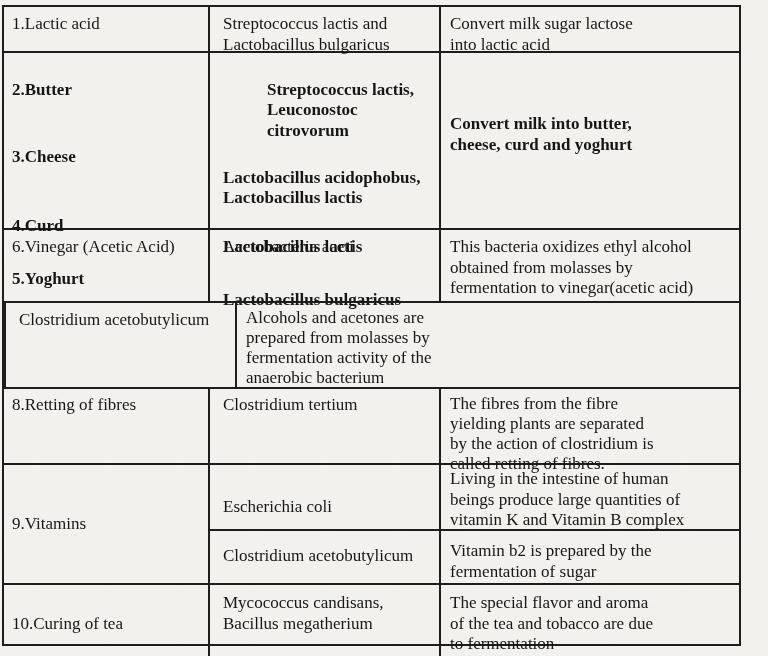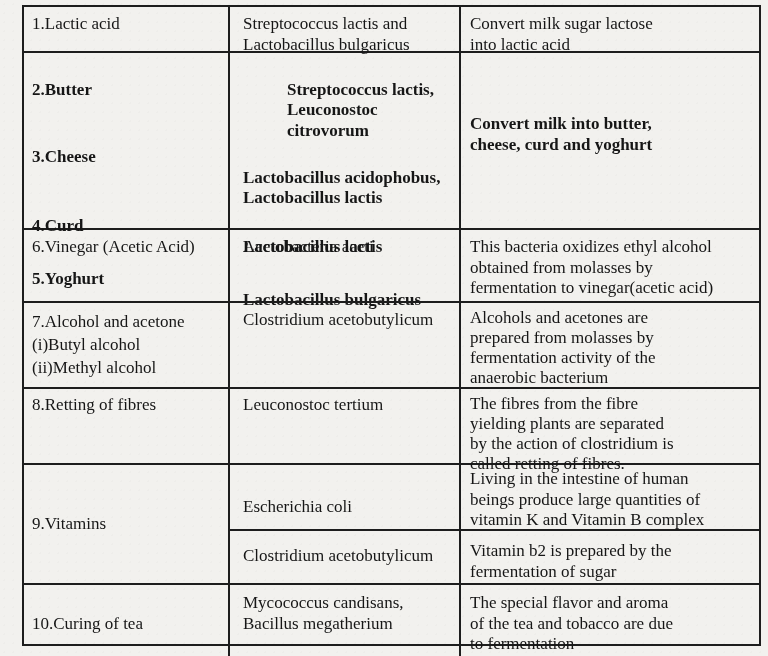--- a/index.html
+++ b/index.html
@@ -15,21 +15,21 @@
     overflow:hidden;
   }
   .page{
     position:absolute; inset:0;
     background:
       radial-gradient(rgba(0,0,0,0.015) 1px, transparent 1px),
       var(--paper);
     background-size:9px 9px;
   }
   .scan-table{
-    position:absolute; left:22px; top:5px;
+    position:absolute; left:2px; top:5px;
     width:739px; height:641px;
     border:2px solid var(--line);
     display:flex; flex-direction:column;
     font-size:17px; line-height:20.5px;
   }
   .row{ display:flex; border-bottom:2px solid var(--line); flex-shrink:0; }
   .row:last-child{ border-bottom:none; flex:1; }
   .cell{ white-space:pre-line; }
   .c1{ width:204px; padding:0 4px 0 8px; }
   .c2{ width:233px; border-left:2px solid var(--line); border-right:2px solid var(--line); padding:0 4px 0 13px; }
@@ -107,33 +107,30 @@
 
     <div class="row r6">
       <div class="cell c1">6.Vinegar (Acetic Acid)</div>
       <div class="cell c2">Acetobacteria aceti</div>
       <div class="cell c3">This bacteria oxidizes ethyl alcohol
 obtained from molasses by
 fermentation to vinegar(acetic acid)</div>
     </div>
 
     <div class="row r7">
-      <div class="cell c1">7.Alcohol and acetone
-(i)Butyl alcohol
-(ii)Methyl alcohol</div>
       <div class="cell c2">Clostridium acetobutylicum</div>
       <div class="cell c3 tight">Alcohols and acetones are
 prepared from molasses by
 fermentation activity of the
 anaerobic bacterium</div>
     </div>
 
     <div class="row r8">
       <div class="cell c1">8.Retting of fibres</div>
-      <div class="cell c2">Leuconostoc tertium</div>
+      <div class="cell c2">Clostridium tertium</div>
       <div class="cell c3 tight">The fibres from the fibre
 yielding plants are separated
 by the action of clostridium is
 called retting of fibres.</div>
     </div>
 
     <div class="row r9">
       <div class="cell c1">
         <div>9.Vitamins</div>
       </div>

